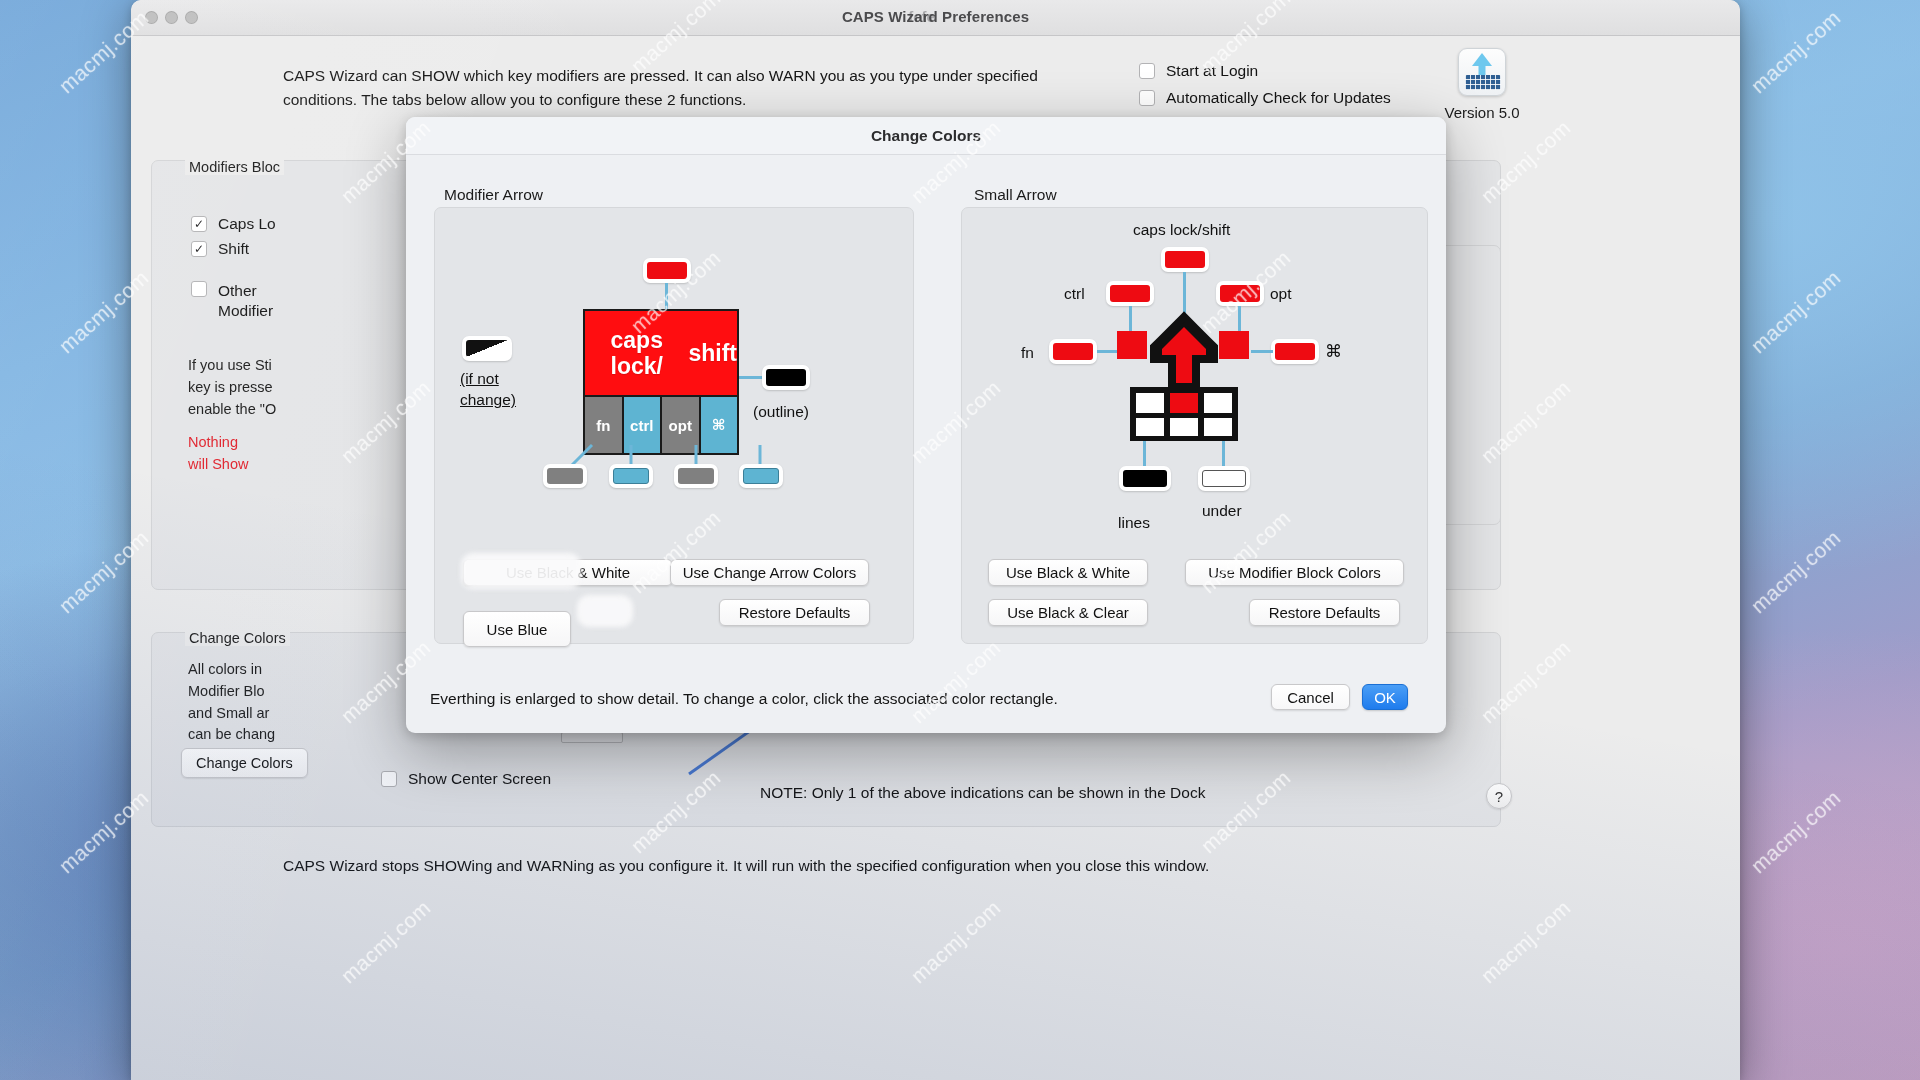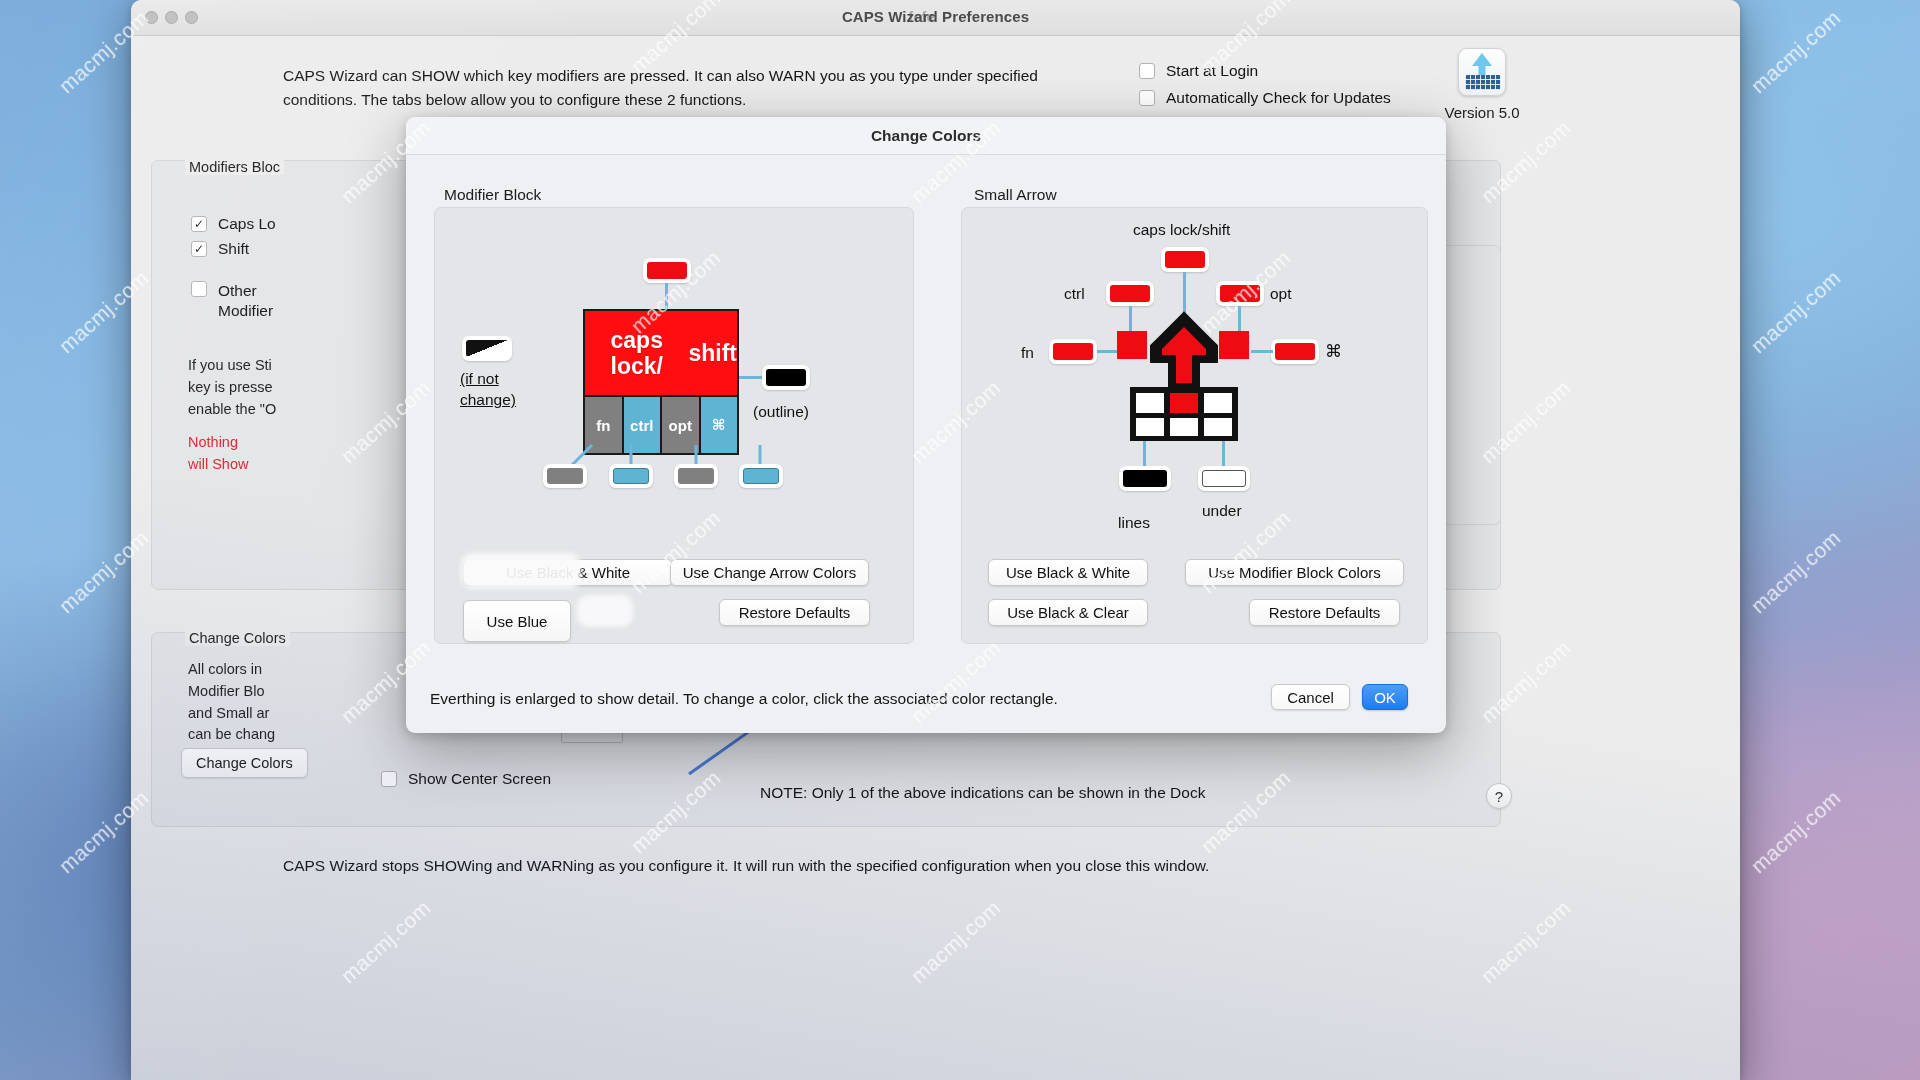--- a/index.html
+++ b/index.html
@@ -403,21 +403,21 @@
 
     <div id="note-line">NOTE: Only 1 of the above indications can be shown in the Dock</div>
     <div id="help-btn">?</div>
     <div id="footnote">CAPS Wizard stops SHOWing and WARNing as you configure it.  It will run with the specified configuration when you close this window.</div>
 
     <div id="modal">
       <div id="modal-header">
         <div id="modal-title">Change Colors</div>
       </div>
 
-      <div class="grp-lbl" style="left:38px; top:69px;">Modifier Block</div>
+      <div class="grp-lbl" style="left:38px; top:69px;">Modifier Arrow</div>
       <div class="grp-box" style="left:28px; top:90px; width:480px; height:437px;"></div>
 
       <div class="pill" style="left:237px; top:141px; width:48px; height:25px;">
         <i style="background:#ee0b12;"></i>
       </div>
       <div class="conn" style="left:259px; top:166px; width:3px; height:28px;"></div>
 
       <div id="mb-main" style="left:177px; top:192px; width:156px; height:146px;">
         <div id="mb-caps">
           <span>caps lock/</span>
@@ -469,21 +469,21 @@
       </div>
       <div class="pill" style="left:268px; top:347px; width:44px; height:24px;">
         <i style="background:#808080;"></i>
       </div>
       <div class="pill" style="left:333px; top:347px; width:44px; height:24px;">
         <i style="background:#5eb4d2; border:1px solid #3c7f98;"></i>
       </div>
 
       <div class="dbtn" style="left:57px; top:442px; width:210px; height:27px;">Use Black &amp; White</div>
       <div class="dbtn" style="left:264px; top:442px; width:199px; height:27px;">Use Change Arrow Colors</div>
-      <div class="dbtn" style="left:57px; top:483px; width:108px; height:42px;">Use Blue</div>
+      <div class="dbtn" style="left:57px; top:494px; width:108px; height:36px;">Use Blue</div>
       <div class="dbtn" style="left:313px; top:482px; width:151px; height:27px;">Restore Defaults</div>
 
       <div class="ghost-blob" style="left:55px; top:436px; width:120px; height:36px;"></div>
       <div class="ghost-blob" style="left:171px; top:478px; width:56px; height:32px;"></div>
 
       <div class="grp-lbl" style="left:568px; top:69px;">Small Arrow</div>
       <div class="grp-box" style="left:555px; top:90px; width:467px; height:437px;"></div>
 
       <div class="diag-lbl" style="left:727px; top:103px;">caps lock/shift</div>
       <div class="pill" style="left:755px; top:130px; width:48px; height:25px;">

